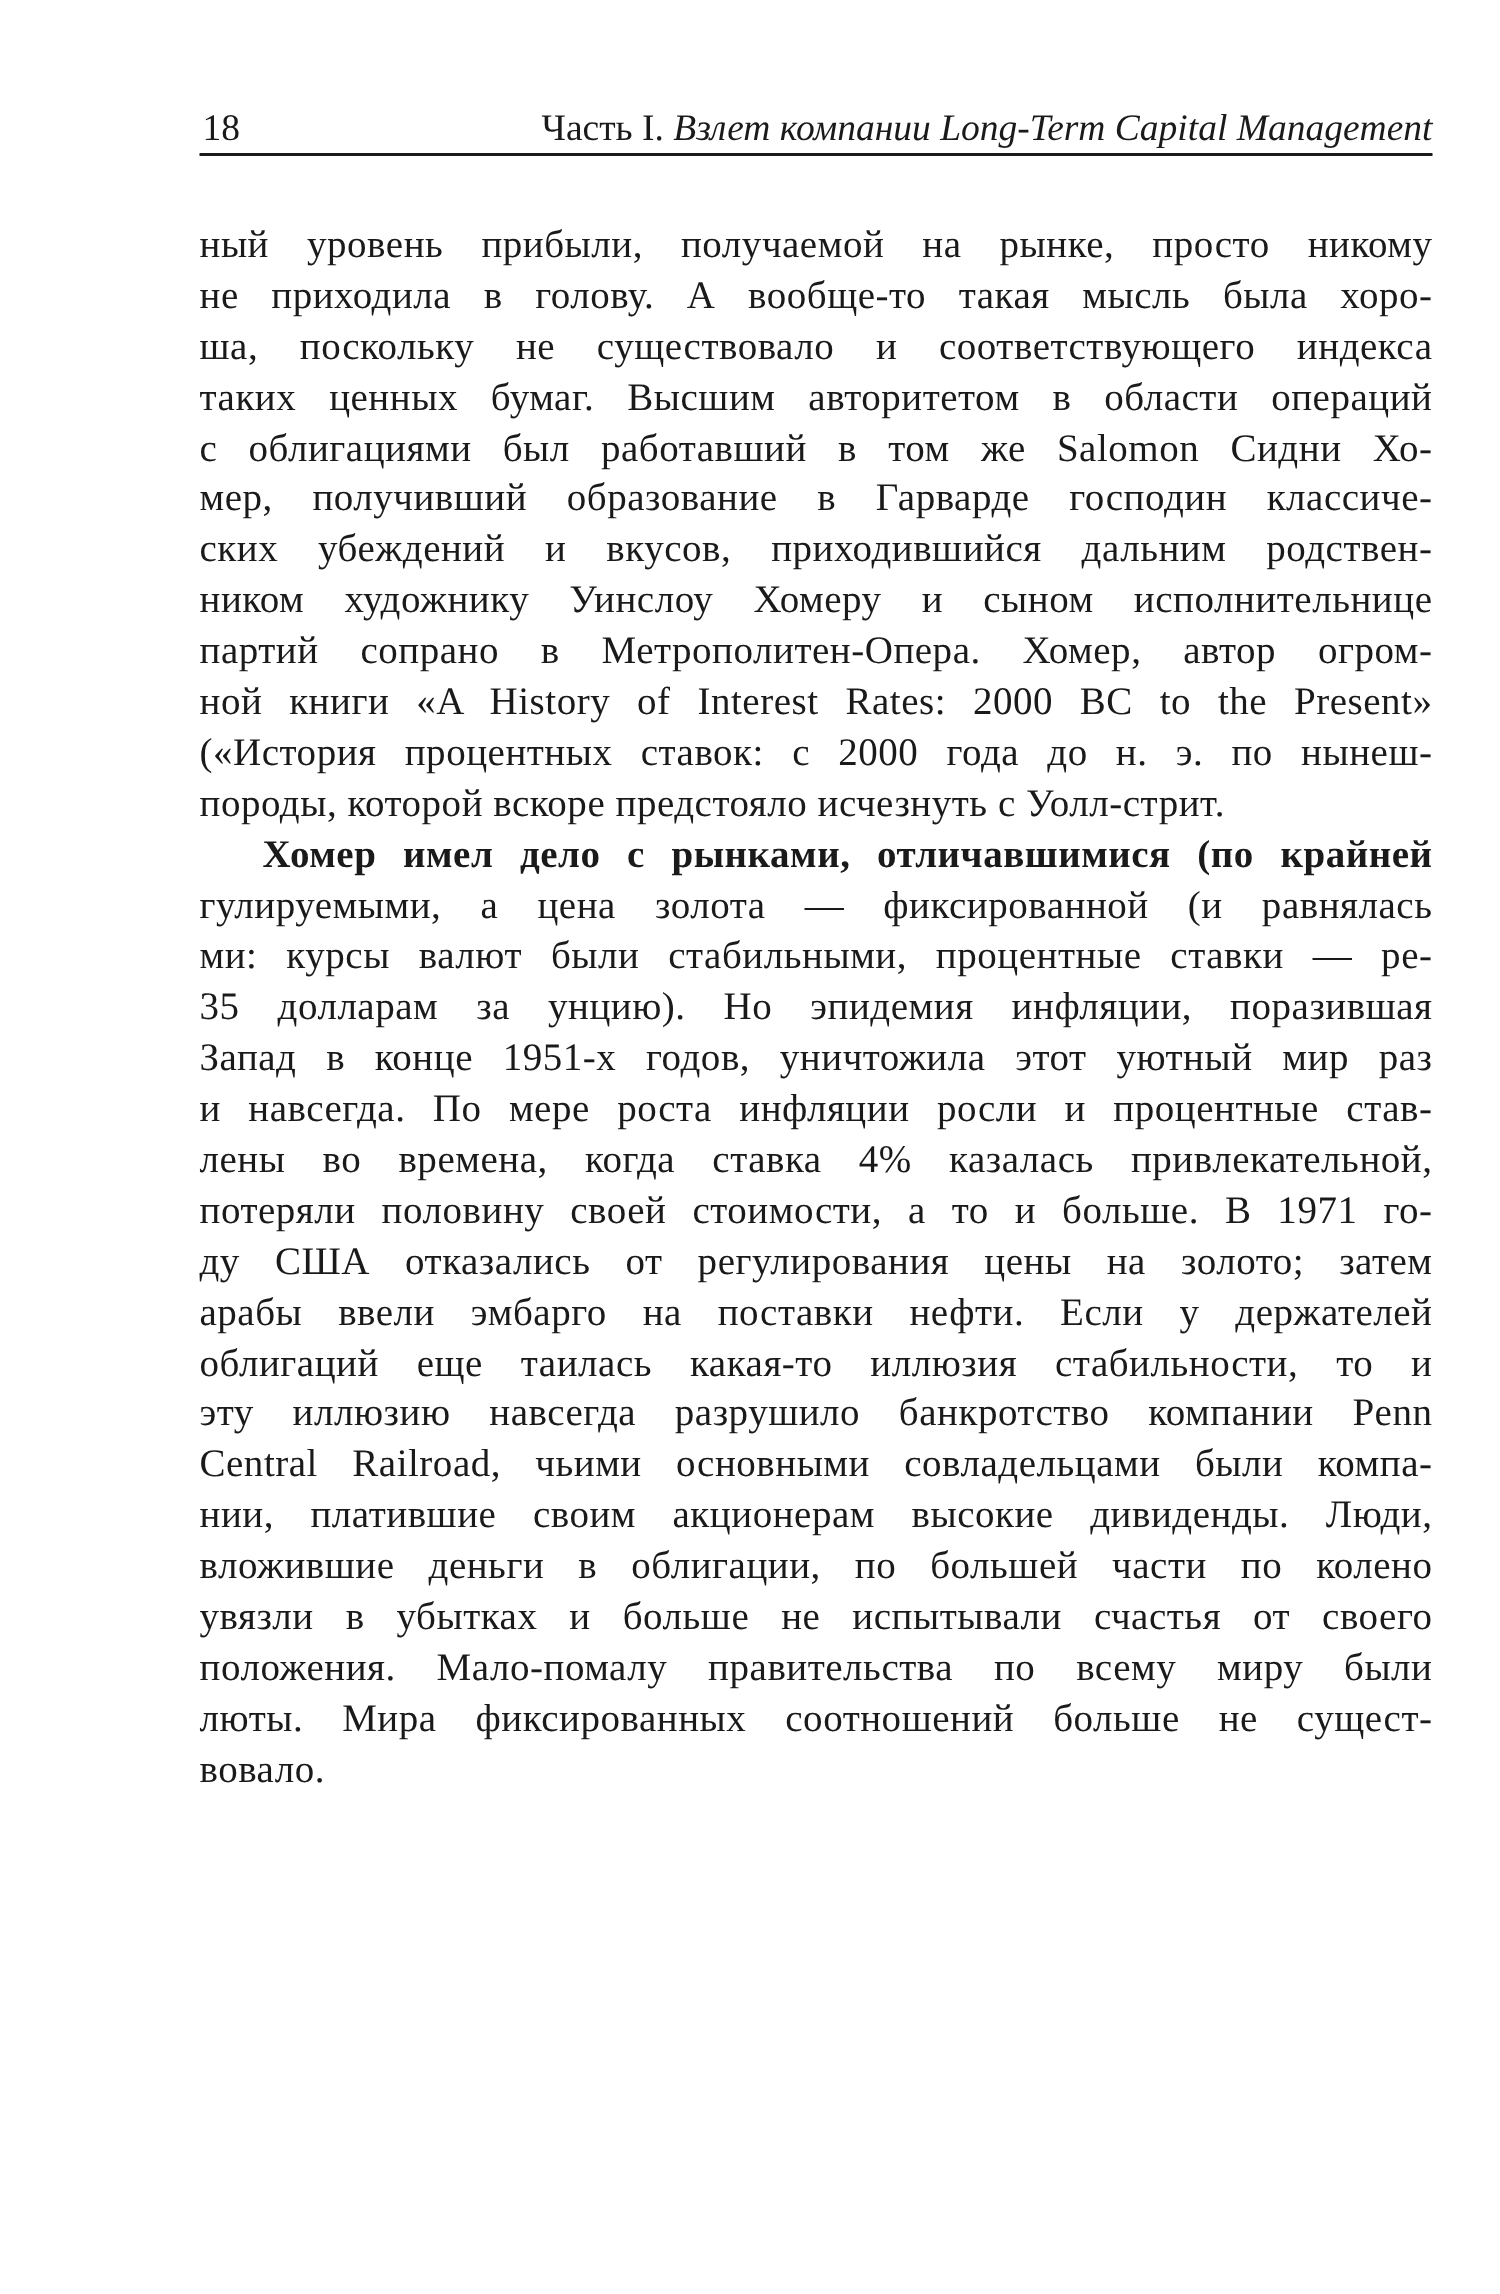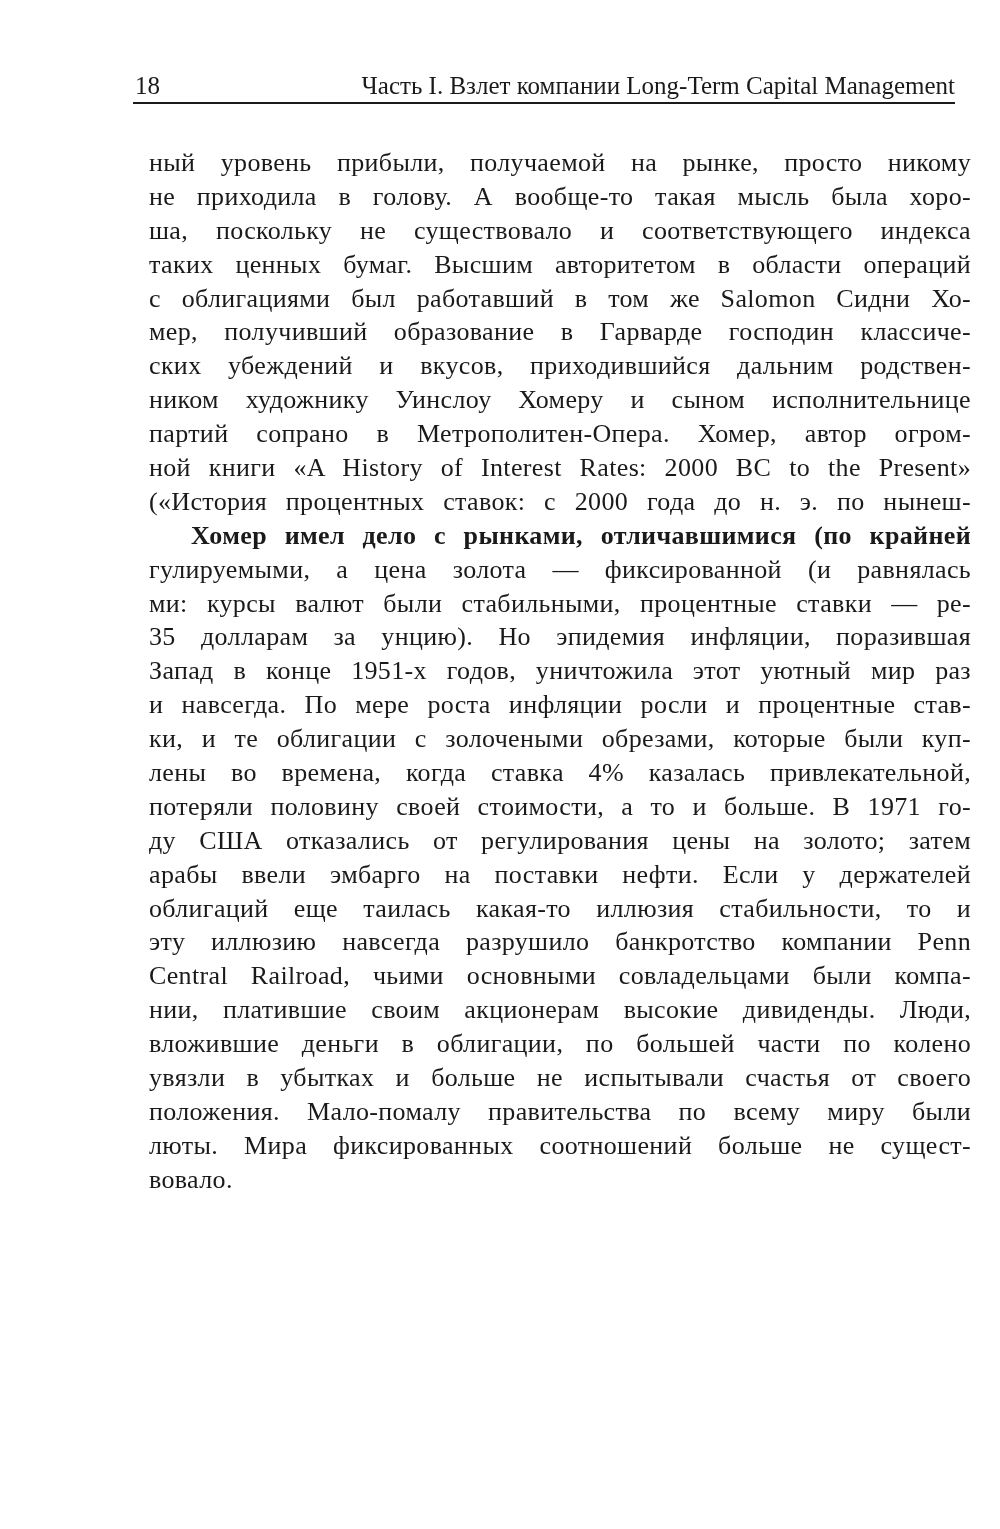--- a/index.html
+++ b/index.html
@@ -36,27 +36,27 @@
       left: 2px;
       top: 0;
     }
     .running-title {
       position: absolute;
       right: 0;
       top: 0;
       white-space: nowrap;
     }
     .running-title .it {
+      font-style: italic;
     }
     .body-text {
       position: absolute;
       left: 0;
       top: 146px;
       width: 822px;
-      margin-left: 16px;
     }
     .line {
       display: block;
       height: 33.9px;
       line-height: 33.9px;
       font-size: 26px;
       white-space: nowrap;
       text-align: justify;
       text-align-last: justify;
       letter-spacing: 0.35px;
@@ -85,29 +85,29 @@
       <span class="line">не приходила в голову. А вообще-то такая мысль была хоро-</span>
       <span class="line">ша, поскольку не существовало и соответствующего индекса</span>
       <span class="line">таких ценных бумаг. Высшим авторитетом в области операций</span>
       <span class="line">с облигациями был работавший в том же Salomon Сидни Хо-</span>
       <span class="line">мер, получивший образование в Гарварде господин классиче-</span>
       <span class="line">ских убеждений и вкусов, приходившийся дальним родствен-</span>
       <span class="line">ником художнику Уинслоу Хомеру и сыном исполнительнице</span>
       <span class="line">партий сопрано в Метрополитен-Опера. Хомер, автор огром-</span>
       <span class="line">ной книги «A History of Interest Rates: 2000 BC to the Present»</span>
       <span class="line">(«История процентных ставок: с 2000 года до н. э. по нынеш-</span>
+      <span class="line last">породы, которой вскоре предстояло исчезнуть с Уолл-стрит.</span>
     </div>
     <div>
       <span class="line indent">Хомер имел дело с рынками, отличавшимися (по крайней</span>
       <span class="line">гулируемыми, а цена золота — фиксированной (и равнялась</span>
       <span class="line">ми: курсы валют были стабильными, процентные ставки — ре-</span>
       <span class="line">35 долларам за унцию). Но эпидемия инфляции, поразившая</span>
       <span class="line">Запад в конце 1951-х годов, уничтожила этот уютный мир раз</span>
       <span class="line">и навсегда. По мере роста инфляции росли и процентные став-</span>
-      <span class="line">ки, и те облигации с золочеными обрезами, которые были куп-</span>
       <span class="line">лены во времена, когда ставка 4% казалась привлекательной,</span>
       <span class="line">потеряли половину своей стоимости, а то и больше. В 1971 го-</span>
       <span class="line">ду США отказались от регулирования цены на золото; затем</span>
       <span class="line">арабы ввели эмбарго на поставки нефти. Если у держателей</span>
       <span class="line">облигаций еще таилась какая-то иллюзия стабильности, то и</span>
       <span class="line">эту иллюзию навсегда разрушило банкротство компании Penn</span>
       <span class="line">Central Railroad, чьими основными совладельцами были компа-</span>
       <span class="line">нии, платившие своим акционерам высокие дивиденды. Люди,</span>
       <span class="line">вложившие деньги в облигации, по большей части по колено</span>
       <span class="line">увязли в убытках и больше не испытывали счастья от своего</span>

